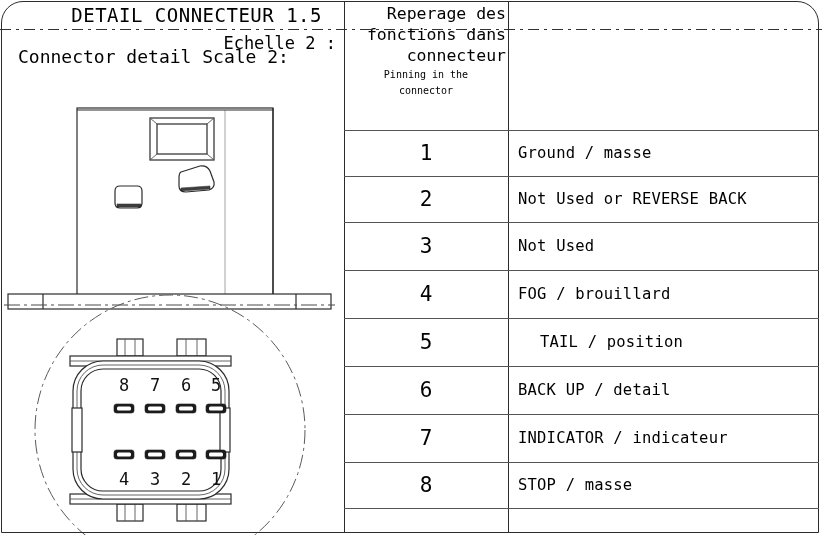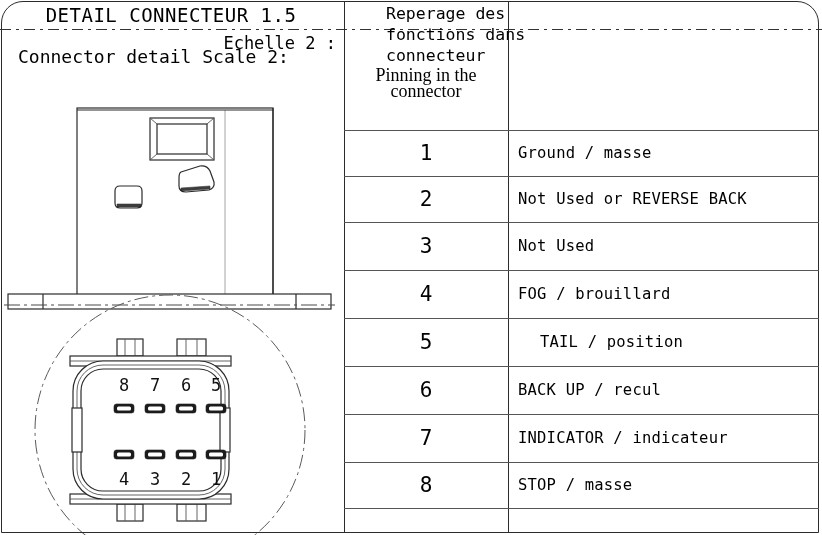--- a/index.html
+++ b/index.html
@@ -88,24 +88,24 @@
   }
   .func-txt {
     font-size: 15.5px;
     letter-spacing: 0.2px;
     text-align: center;
   }
 
   
   .hdr-title {
     position: absolute;
-    left: 12px;
+    left: 4px;
     top: 4px;
     width: 318px;
-    text-align: center;
+    text-align: right;
     font-size: 19px;
     letter-spacing: 0.5px;
   }
   .hdr-sub1 {
     position: absolute;
     left: 18px;
     top: 33px;
     width: 318px;
     text-align: right;
     font-size: 17px;
@@ -117,34 +117,32 @@
     width: 318px;
     text-align: left;
     font-size: 18px;
   }
 
   .hdr-fr {
     position: absolute;
     left: 346px;
     top: 3px;
     width: 160px;
-    text-align: left;
+    text-align: right;
     font-size: 16.5px;
     line-height: 21px;
-    padding-left: 40px;
   }
   .hdr-en {
     position: absolute;
     left: 346px;
     top: 67px;
     width: 160px;
     text-align: center;
-    font-size: 18px;
+    font-size: 10px;
     line-height: 16px;
-    font-family: Liberation Serif, serif;
   }
   .hdr-func {
     position: absolute;
     left: 510px;
     top: 46px;
     width: 309px;
     text-align: center;
     font-size: 18px;
     line-height: 28px;
   }
@@ -344,21 +342,21 @@
   <div class="cell center pin-num" style="left:344px;top:222px;width:164px;height:48px">3</div>
   <div class="cell left func-txt" style="left:518px;top:222px;width:300px;height:48px">Not Used</div>
 
   <div class="cell center pin-num" style="left:344px;top:270px;width:164px;height:48px">4</div>
   <div class="cell left func-txt" style="left:518px;top:270px;width:300px;height:48px">FOG / brouillard</div>
 
   <div class="cell center pin-num" style="left:344px;top:318px;width:164px;height:48px">5</div>
   <div class="cell left func-txt" style="left:540px;top:318px;width:300px;height:48px">TAIL / position</div>
 
   <div class="cell center pin-num" style="left:344px;top:366px;width:164px;height:48px">6</div>
-  <div class="cell left func-txt" style="left:518px;top:366px;width:300px;height:48px">BACK UP / recul</div>
+  <div class="cell left func-txt" style="left:518px;top:366px;width:300px;height:48px">BACK UP / detail</div>
 
   <div class="cell center pin-num" style="left:344px;top:414px;width:164px;height:48px">7</div>
   <div class="cell left func-txt" style="left:518px;top:414px;width:300px;height:48px">INDICATOR / indicateur</div>
 
   <div class="cell center pin-num" style="left:344px;top:462px;width:164px;height:46px">8</div>
   <div class="cell left func-txt" style="left:518px;top:462px;width:300px;height:46px">STOP / masse</div>
 
 </div>
 
 </body></html>

